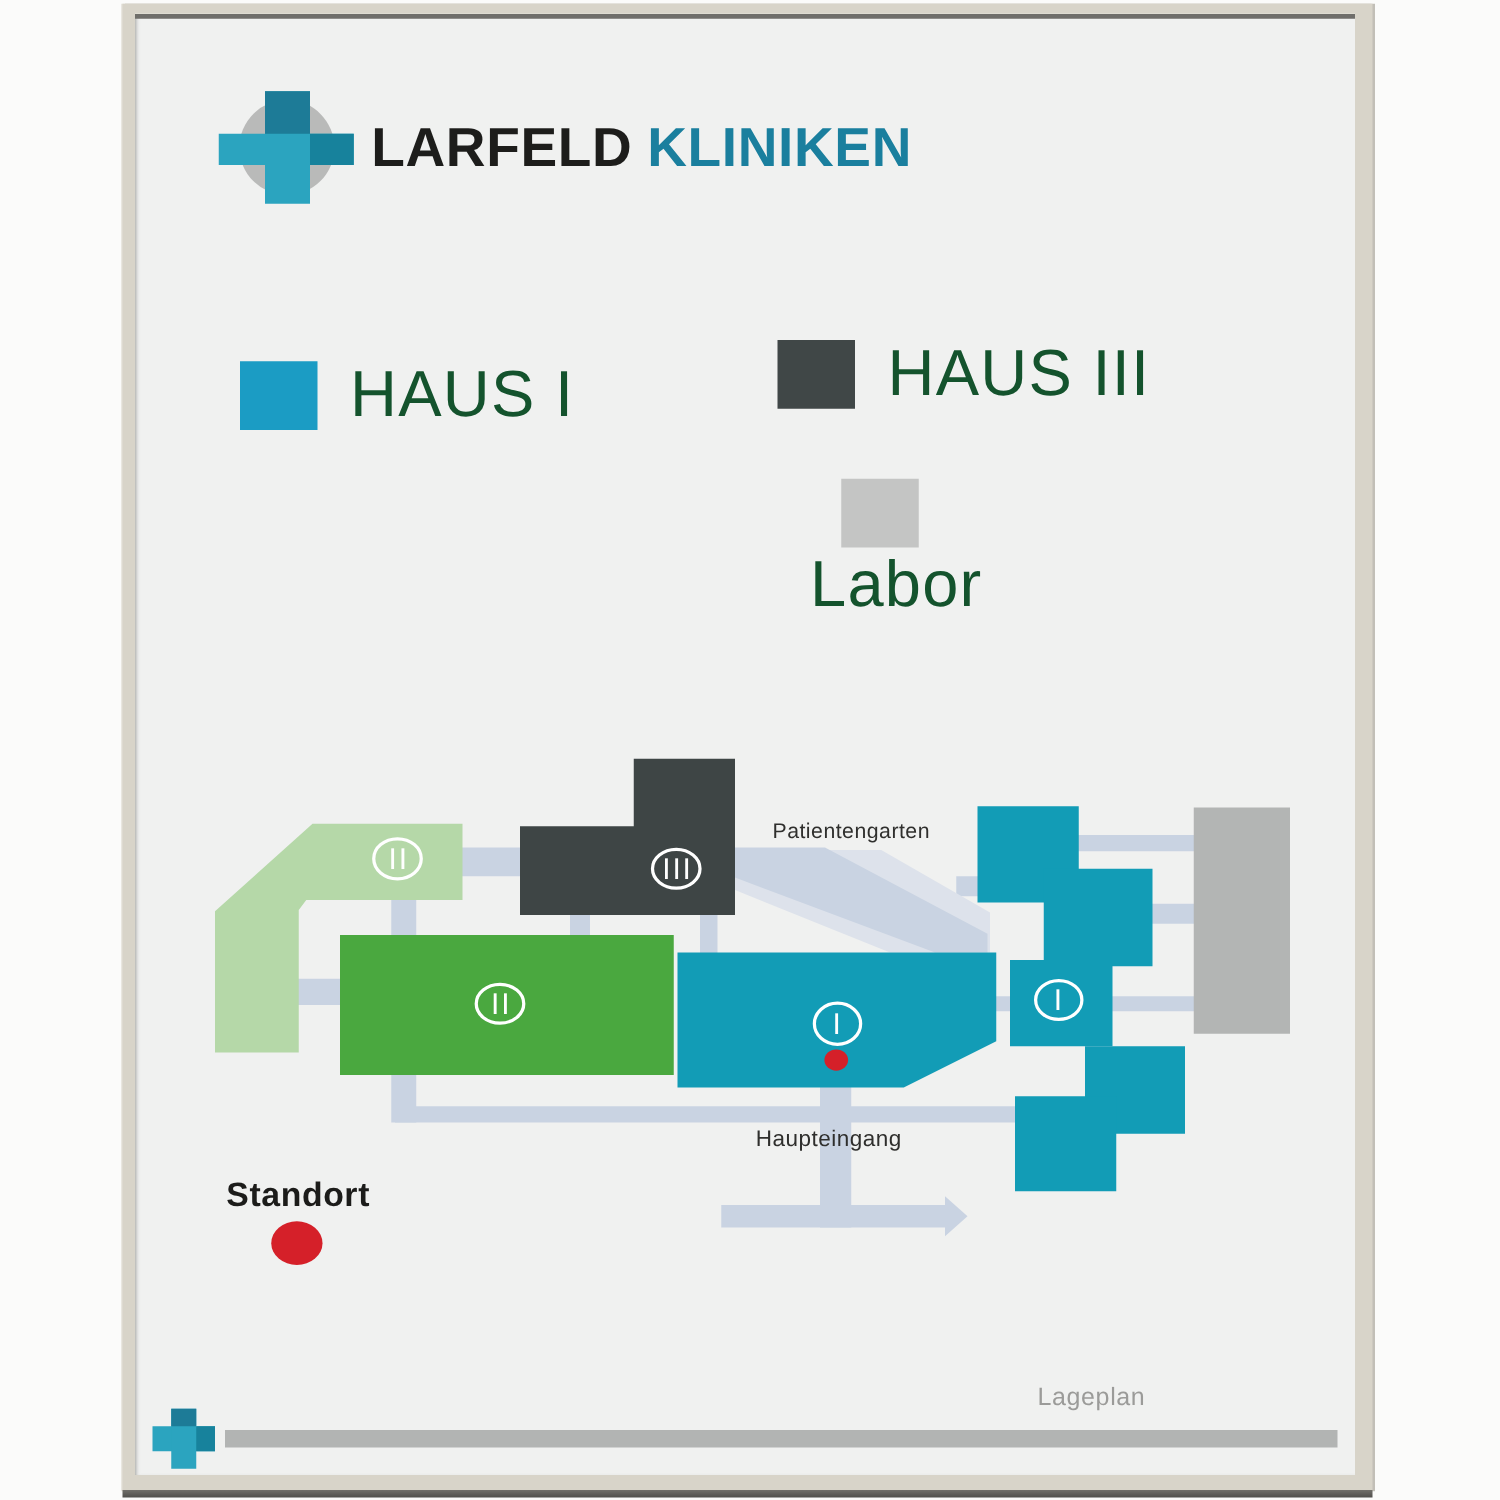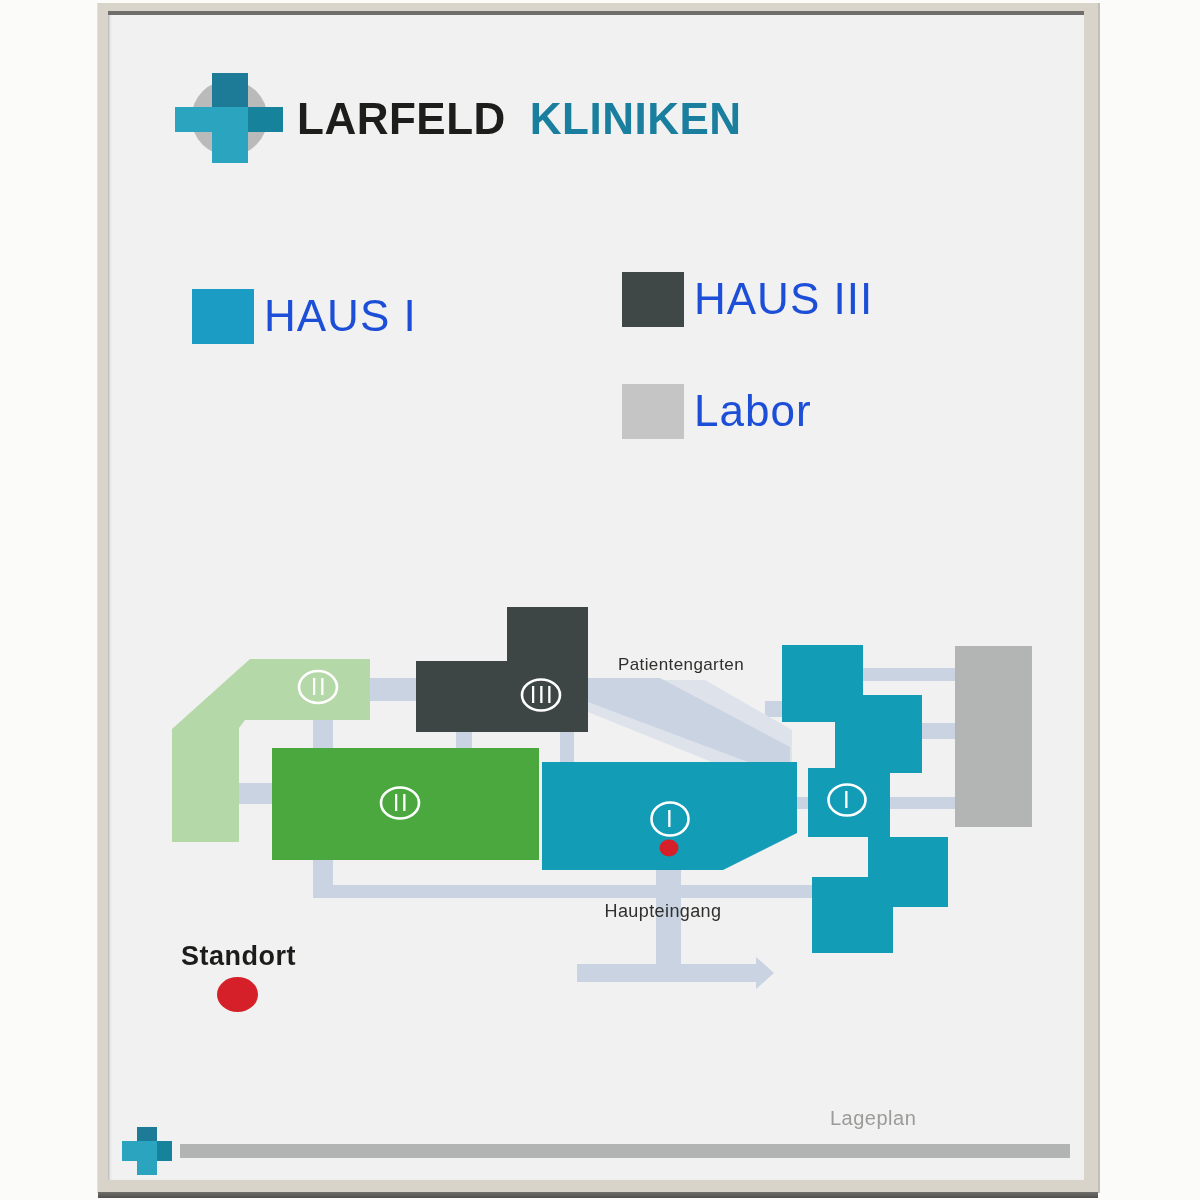--- a/index.html
+++ b/index.html
@@ -9,30 +9,30 @@
         box-shadow:2px 0 0 #c2bfb7,-1px 0 0 #e4e1d8;}
   .panel{position:absolute;left:10px;top:8px;right:14px;bottom:13px;background:#f0f1f0;
          box-shadow:inset 0 5px 0 -1px #6f6e6a, inset 3px 0 3px -2px rgba(110,109,105,.55);}
   .frame-bottom{position:absolute;left:98px;top:1192px;width:1000px;height:6px;
         background:linear-gradient(#716f6a,#504f4c);}
   
   .logo{position:absolute;left:170px;top:63px;width:120px;height:110px;}
   .title{position:absolute;left:297px;top:95px;font-size:44px;line-height:48px;
          letter-spacing:.5px;white-space:nowrap;}
   .title .t1{font-weight:700;color:#1d1d1b;text-align:center;}
-  .title .t2{font-weight:700;color:#1a7f9e;margin-left:24px;}
+  .title .t2{font-weight:700;color:#1a7f9e;margin-left:12px;}
   
   .legend-item{position:absolute;display:flex;align-items:center;height:56px;}
   .legend-swatch{width:62px;height:55px;flex:0 0 auto;}
-  .legend-label{margin-left:10px;font-size:44px;font-weight:500;letter-spacing:1px;
-                color:#1d4ed8;white-space:nowrap;}
+  .legend-label{margin-left:26px;font-size:52px;font-weight:500;letter-spacing:1px;
+                color:#14532d;white-space:nowrap;}
   .li1{left:192px;top:288px;}
   .li2{left:192px;top:383px;}
   .li3{left:622px;top:271px;}
-  .li4{left:622px;top:383px;}
+  .li4{left:622px;top:383px;flex-direction:column;}
   
   .map{position:absolute;left:0;top:0;width:1200px;height:1200px;}
   .map-label{font-size:17px;fill:#2f2f2d;letter-spacing:.4px;}
   .map-label.lg{font-size:18px;}
   .badge-txt{fill:#ffffff;font-size:24px;letter-spacing:1.5px;text-anchor:middle;}
   
   .standort-label{position:absolute;left:181px;top:941px;font-size:27px;font-weight:600;
                   color:#1c1c1a;letter-spacing:.5px;text-align:right;}
   .standort-dot{position:absolute;left:217px;top:977px;width:41px;height:35px;border-radius:50%;}
   

